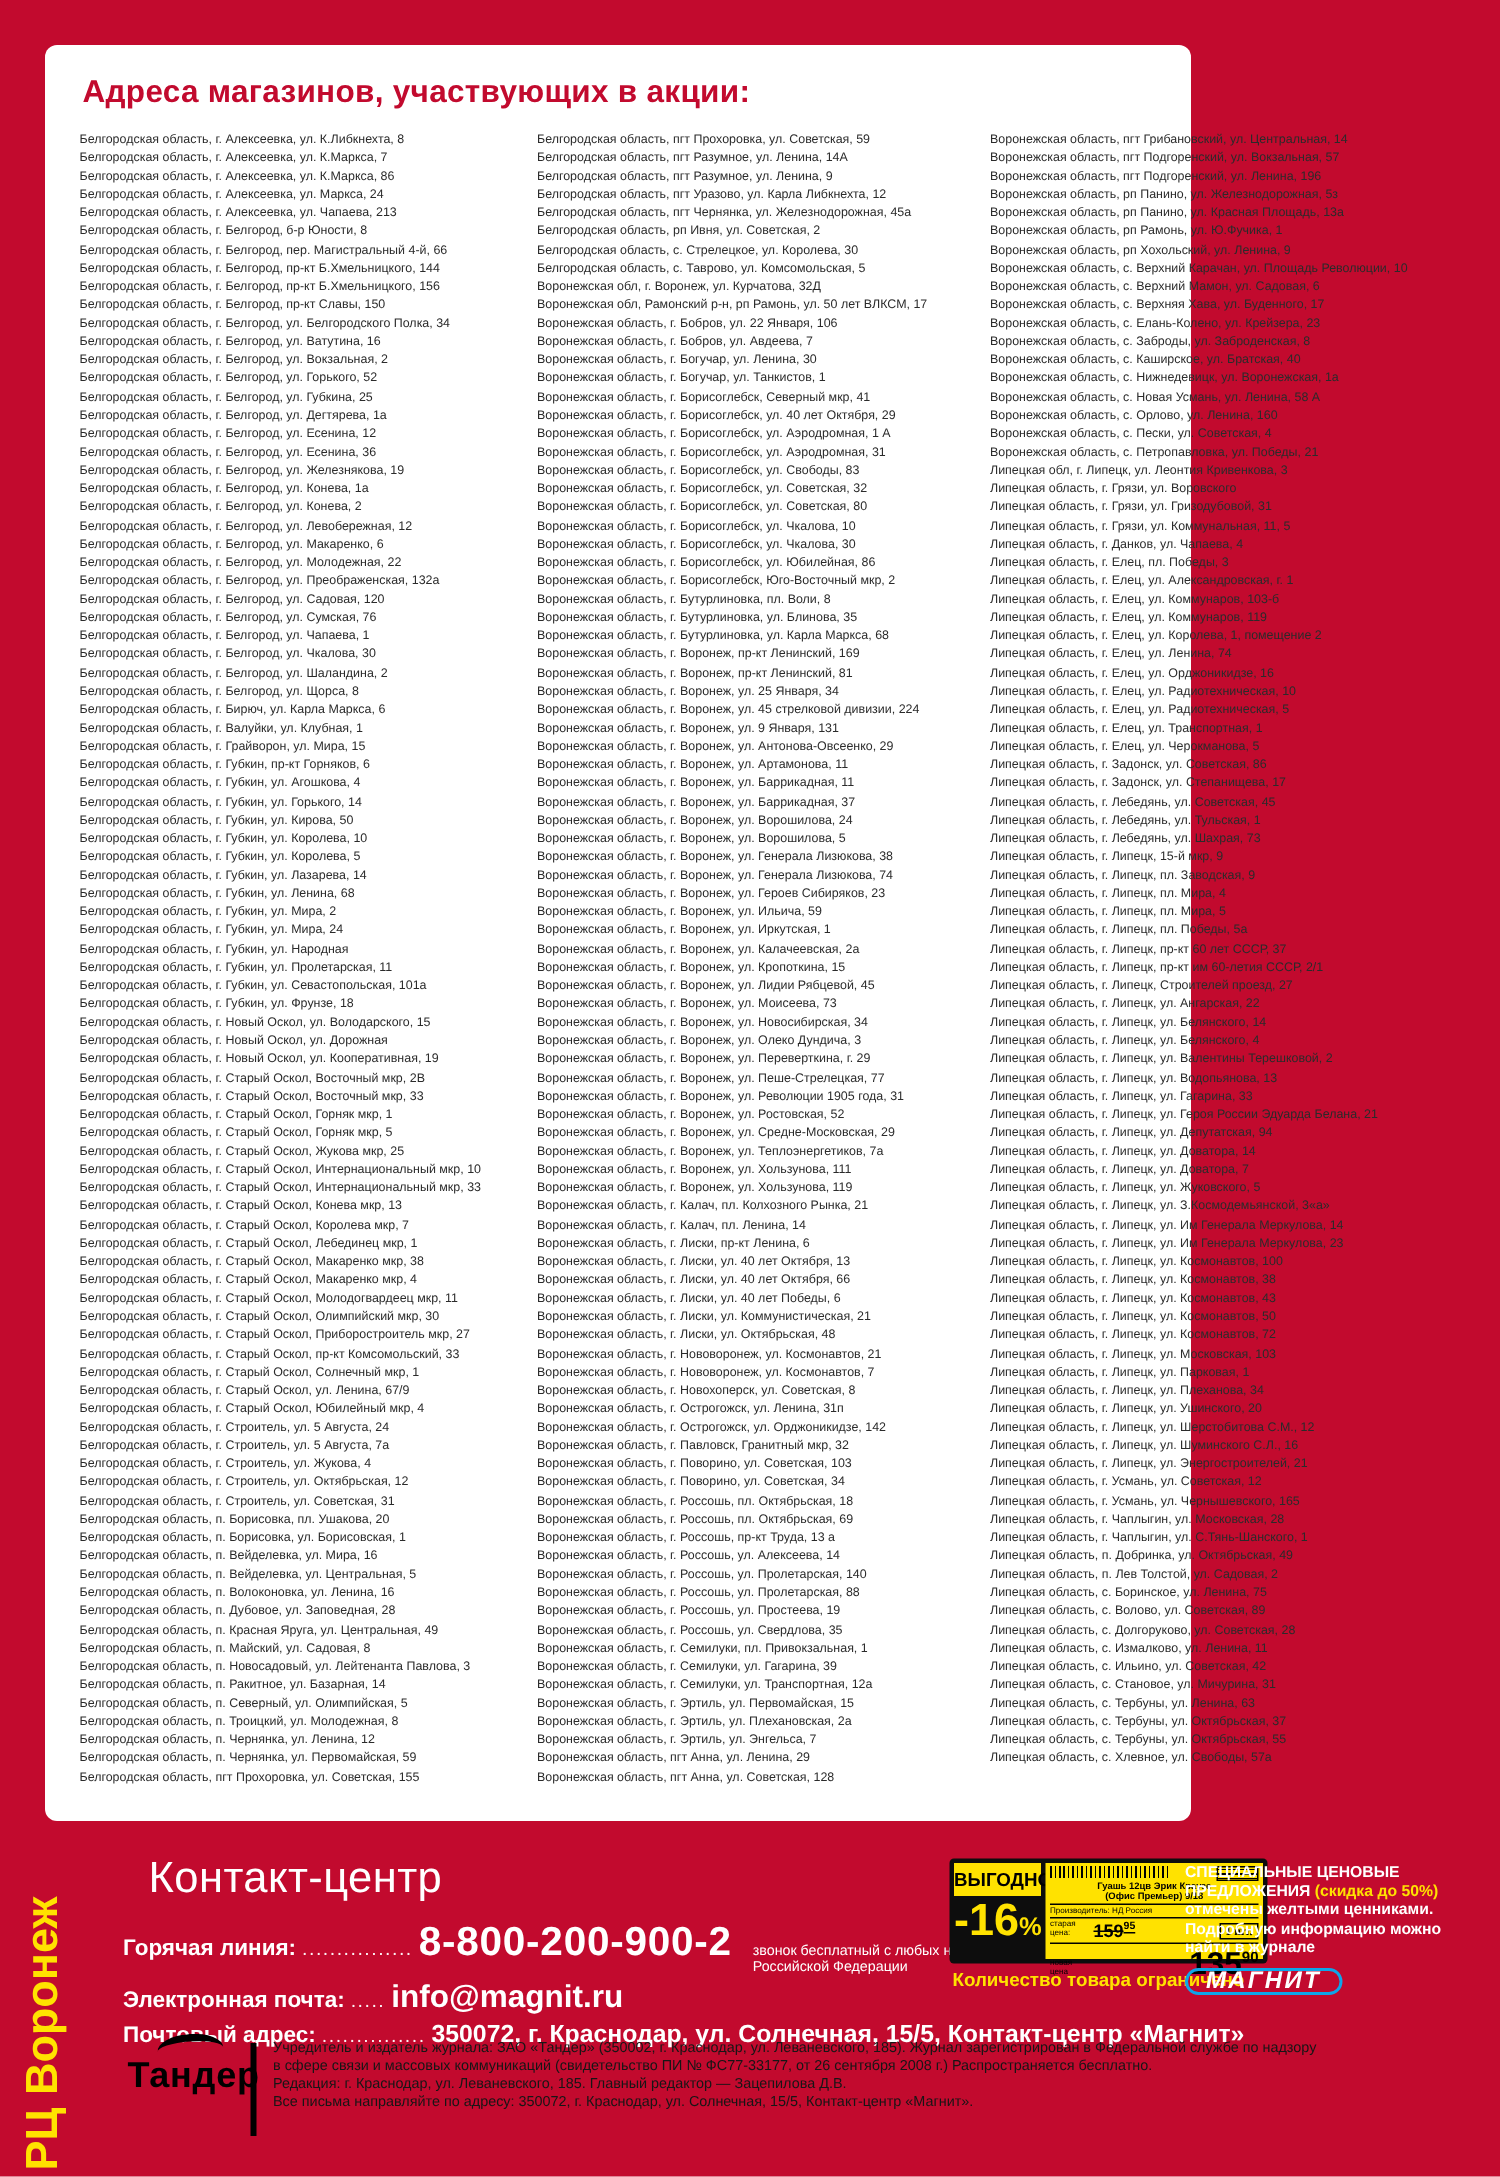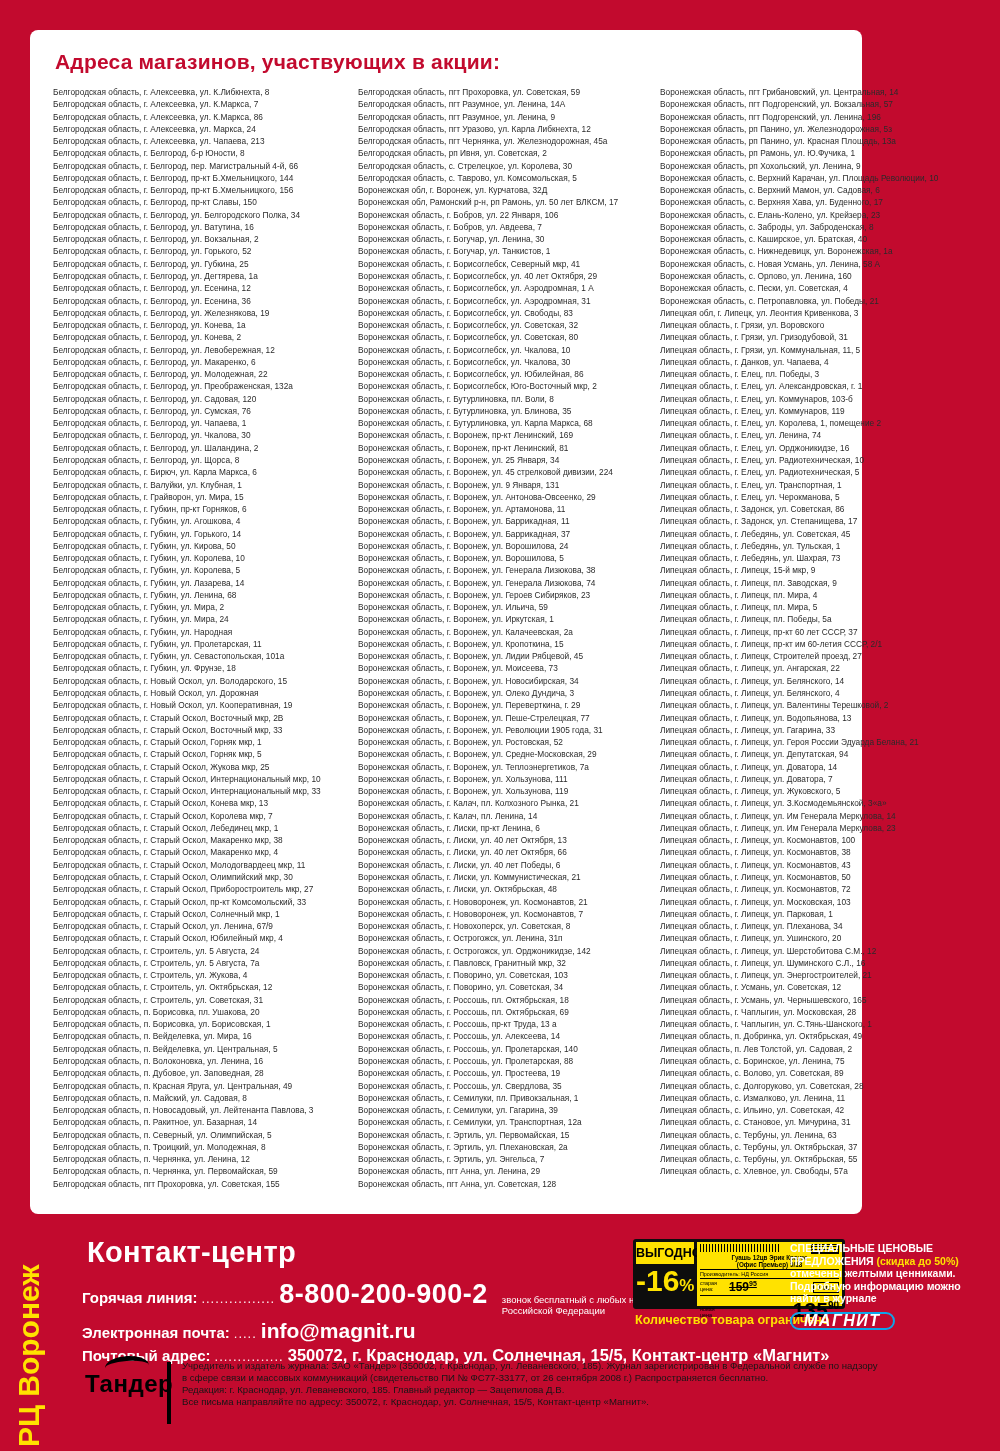--- a/index.html
+++ b/index.html
@@ -1,28 +1,28 @@
 <!DOCTYPE html>
 <html><head>
 <meta charset="utf-8">
 <style>
   html,body{margin:0;padding:0;}
   .page{position:relative;width:1000px;height:1451px;background:#c20a2e;font-family:"Liberation Sans",sans-serif;overflow:hidden;}
-  .panel{position:absolute;left:30px;top:30px;width:832px;height:1184px;background:#ffffff;border-radius:8px;}
+  .panel{position:absolute;left:30px;top:30px;width:764px;height:1184px;background:#ffffff;border-radius:8px;}
   .title{position:absolute;left:25px;top:20px;font-size:21px;font-weight:bold;color:#c20a2e;letter-spacing:0.2px;}
   .col{position:absolute;top:56px;width:302px;font-size:8.3px;line-height:12.27px;color:#2b2b2b;white-space:nowrap;}
   .col .line{height:12.27px;overflow:hidden;}
   .col1{left:23px;}
   .col2{left:328px;}
   .col3{left:630px;}
 
   
   .rc-label{position:absolute;left:12px;top:1447px;transform-origin:0 0;transform:rotate(-90deg);font-size:30px;font-weight:bold;color:#ffe200;white-space:nowrap;}
   .contact{position:absolute;left:82px;top:1236px;color:#ffffff;}
-  .contact-heading{font-size:29px;font-weight:bold;letter-spacing:0.3px;margin:0 0 10px 5px;}
+  .contact-heading{font-size:29px;font-weight:normal;letter-spacing:0.3px;margin:0 0 10px 17px;}
   .crow{display:flex;align-items:baseline;margin-top:3px;}
   .clabel{font-size:15px;font-weight:bold;}
   .cdots{font-size:13px;letter-spacing:1px;margin:0 4px;opacity:0.95;}
   .hotline-number{font-size:27px;font-weight:bold;letter-spacing:0.5px;}
   .hotline-note{margin-left:14px;font-size:9.5px;line-height:11px;font-weight:normal;max-width:220px;}
   .email-value{font-size:21px;font-weight:bold;}
   .postal-value{font-size:16.5px;font-weight:bold;}
 
   .tander{position:absolute;left:85px;top:1360px;width:86px;height:70px;color:#000;}
   .tander-swash{position:absolute;left:20px;top:-4px;width:44px;height:16px;border-top:5px solid #000;border-radius:50%;transform:rotate(-4deg);}

